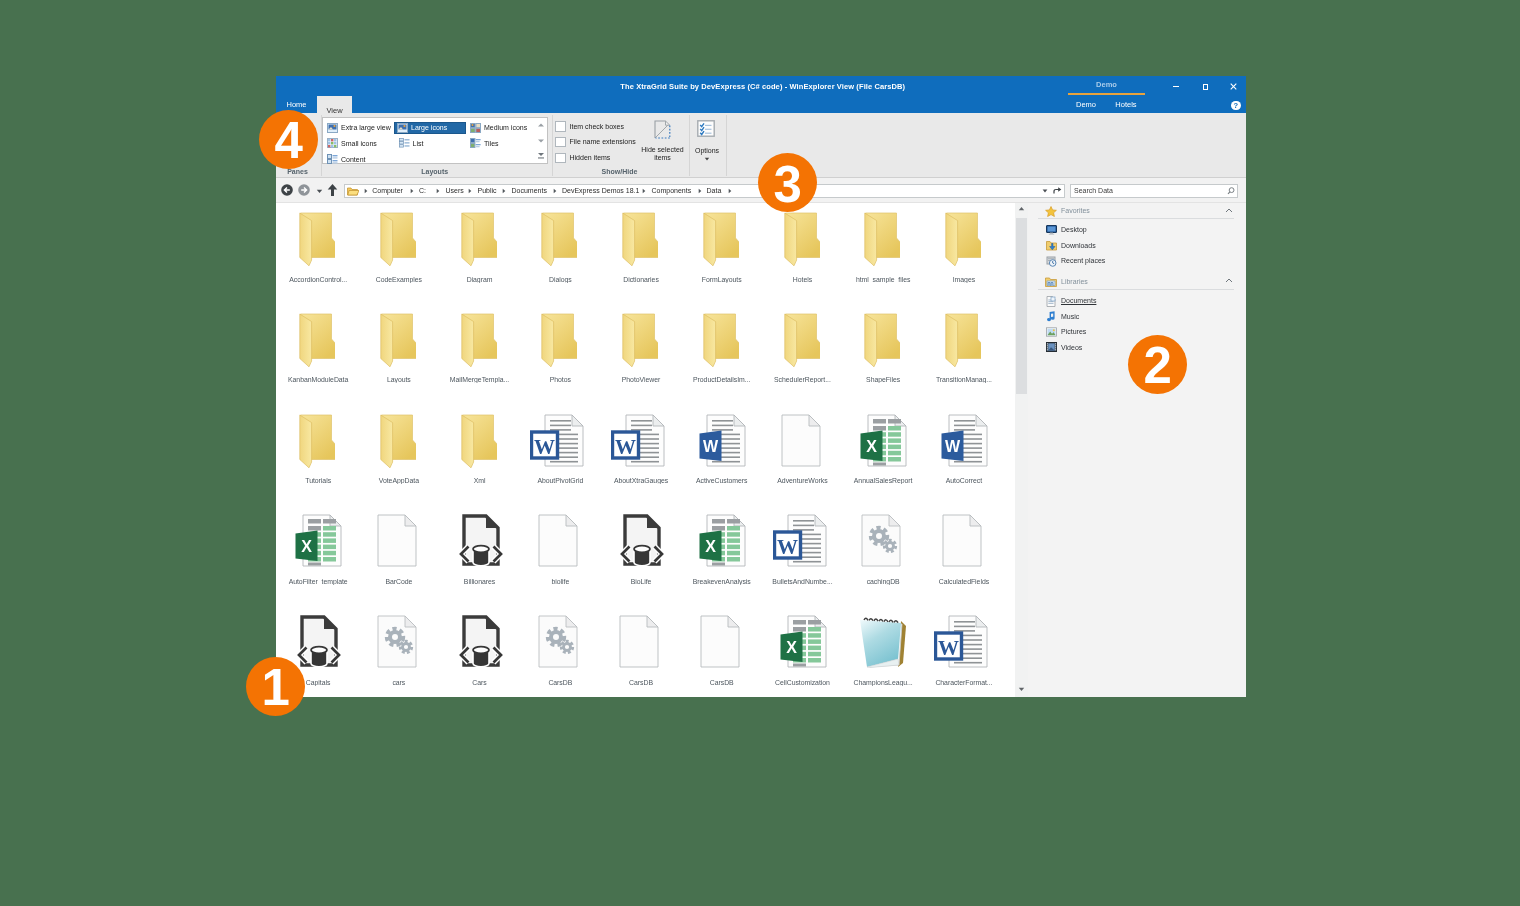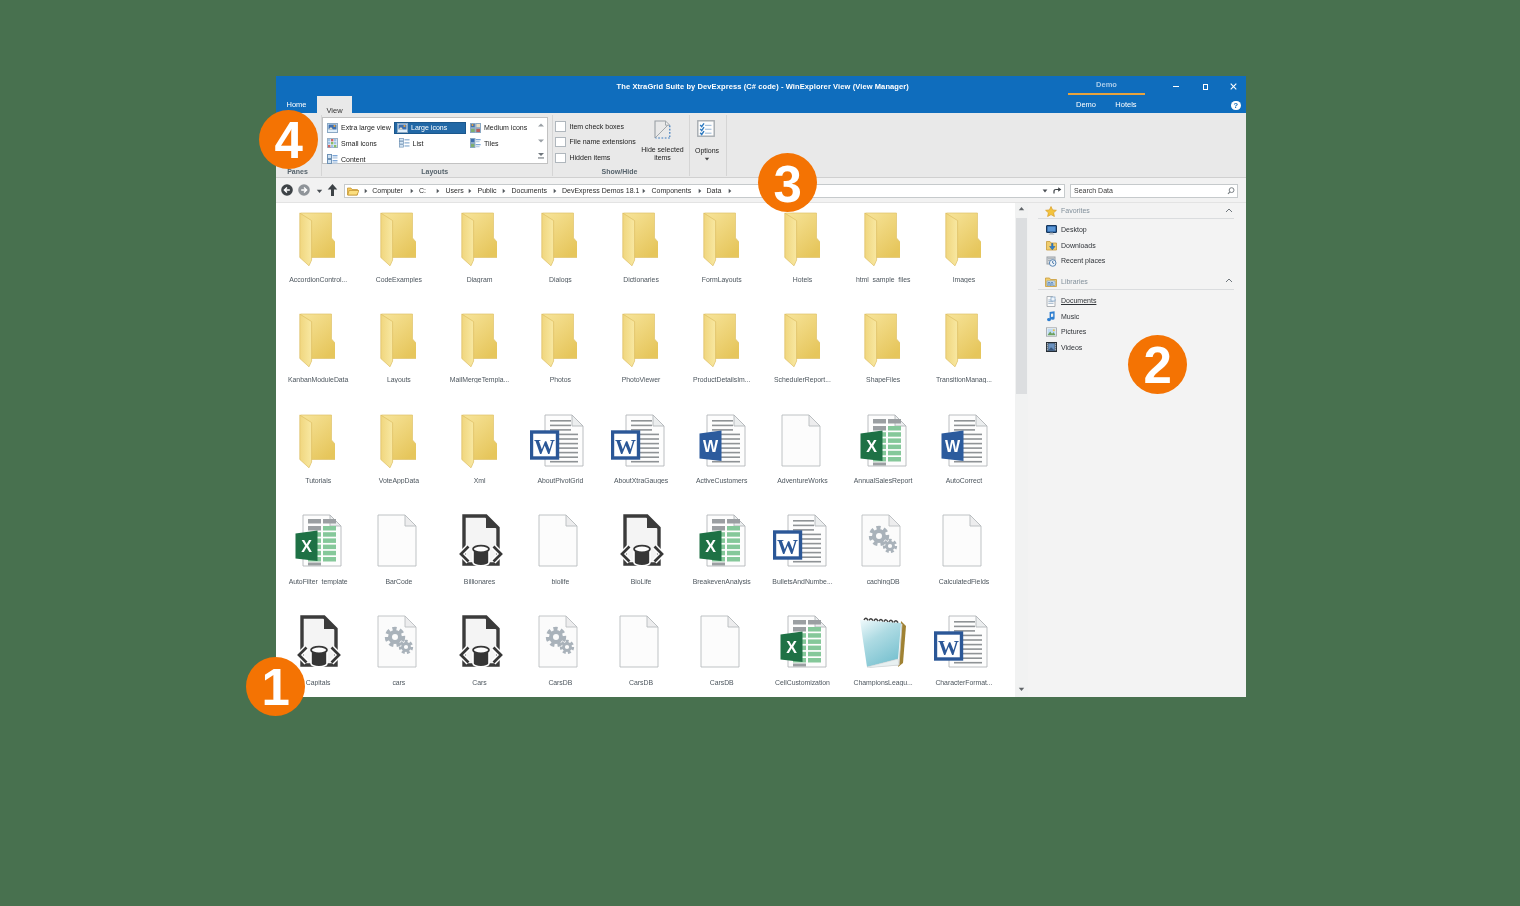--- a/index.html
+++ b/index.html
@@ -13,21 +13,21 @@
       </linearGradient>
 <linearGradient id="flapg" x1="0" y1="0" x2="1" y2="0">
         <stop offset="0" stop-color="#f0d67e"></stop>
         <stop offset="1" stop-color="#f8e8a2"></stop>
       </linearGradient>
 </defs>
   </svg>
 <div class="abs" id="win" style="left:276px;top:76px;width:969.5px;height:621px;background:#fff">
 <div class="abs" style="left:0;top:0;width:969.5px;height:36.5px;background:#0f6dbd"></div>
 <div class="abs" style="left:0;top:0;width:969.5px;height:20px;display:flex;align-items:center;justify-content:center;color:#fff;font-size:7.5px;font-weight:bold;letter-spacing:0.1px">
-      <span style="margin-left:4px">The XtraGrid Suite by DevExpress (C# code) - WinExplorer View (View Manager)</span>
+      <span style="margin-left:4px">The XtraGrid Suite by DevExpress (C# code) - WinExplorer View (File CarsDB)</span>
     </div>
 <div class="abs" style="left:792px;top:4px;width:77px;text-align:center;color:#aacdeb;font-size:7.5px;font-weight:bold">Demo</div>
 <div class="abs" style="left:792px;top:17.2px;width:77px;height:1.8px;background:#e8a33d"></div>
 <div class="abs" style="left:897px;top:9.8px;width:6px;height:1.4px;background:#fff"></div>
 <div class="abs" style="left:926.6px;top:7.8px;width:5.8px;height:5.8px;border:1.1px solid #fff"></div>
 <svg class="abs" style="left:953.8px;top:7.3px" width="7" height="7" viewBox="0 0 7 7">
       <path d="M0.7,0.7 L6.3,6.3 M6.3,0.7 L0.7,6.3" stroke="#fff" stroke-width="1.1"></path>
     </svg>
 <div class="abs" style="left:0px;top:21px;width:41px;height:15.5px;display:flex;align-items:center;justify-content:center;color:#fff;font-size:7.5px">Home</div>
 <div class="abs" style="left:41px;top:19.5px;width:35px;height:17px;background:#e9e9e9;display:flex;align-items:center;justify-content:center;color:#333;font-size:7.5px;padding-top:12px">View</div>

